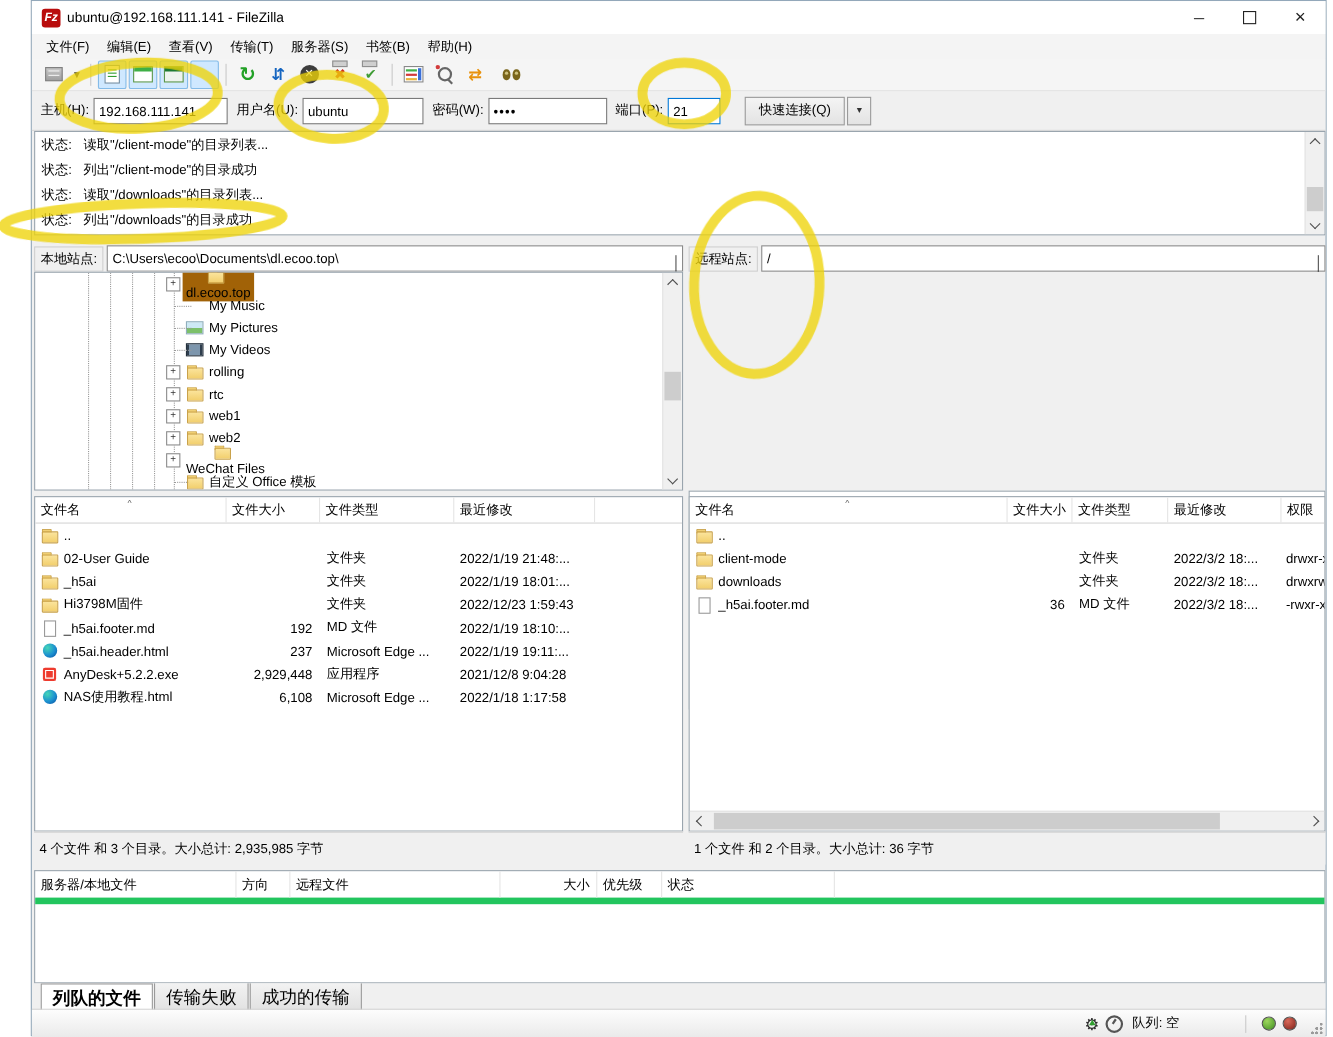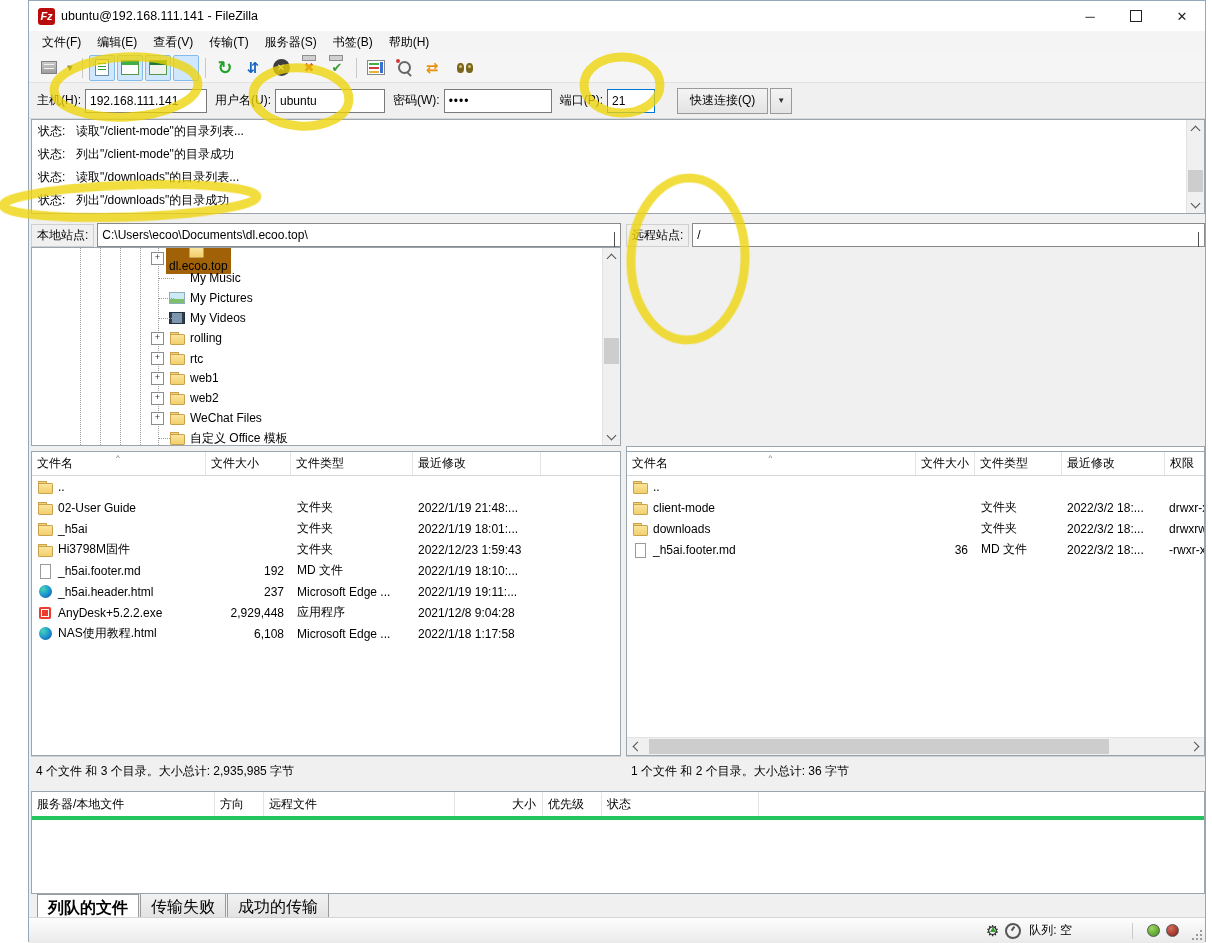--- a/index.html
+++ b/index.html
@@ -116,21 +116,21 @@
   .ic-anydesk::after{content:"";width:12px;height:12px;background:#ee3b2e;border-radius:2px;box-shadow:inset 0 0 0 2px #ee3b2e,inset 0 0 0 3px #fff;transform:rotate(0deg);}
   .ic-music{color:#1e7ae0;font-size:14px;font-weight:bold;}
   .ic-pictures::after{content:"";width:14px;height:10px;background:linear-gradient(#cde9f5 55%,#7cc06a 55%);border:1px solid #90aebc;}
   .ic-videos::after{content:"";width:14px;height:10px;background:linear-gradient(90deg,#2e3e4e 0 2px,#7d96ad 2px 12px,#2e3e4e 12px);border:1px solid #24303c;}
 
   
   .strip{background:#f0f0f0;display:flex;align-items:center;padding-left:5px;border-top:1px solid #d0d0d0;}
 
   
   .queue{left:2px;top:790px;width:1174px;height:103px;}
-  .q-header{display:flex;height:24px;border-bottom:4px solid #22c55e;}
+  .q-header{display:flex;height:24px;border-bottom:6px solid #22c55e;}
   .tabs{left:2px;top:893px;width:1174px;height:23px;display:flex;align-items:flex-start;padding-left:6px;background:#f0f0f0;}
   .tab{padding:3px 10px;border:1px solid #9a9a9a;border-top:none;background:linear-gradient(#f2f2f2,#e0e0e0);margin-right:1px;font-size:16px;}
   .tab.active{background:#fff;font-weight:bold;border-top:1px solid #9a9a9a;}
 
   
   .statusbar{left:0;top:916px;width:100%;height:26px;background:linear-gradient(#fdfdfd,#eaeaea);display:flex;align-items:center;justify-content:flex-end;border-top:1px solid #d5d5d5;}
   .sb-gear{font-size:15px;color:#2b2b2b;position:relative;margin-right:2px;}
   .sb-gear::after{content:"";position:absolute;left:4px;top:5px;width:0;height:0;border-left:3px solid transparent;border-right:3px solid transparent;border-bottom:5px solid #2f9e2f;}
   .sb-gauge{width:12px;height:12px;border:2px solid #555;border-radius:50%;position:relative;margin:0 8px 0 4px;}
   .sb-gauge::after{content:"";position:absolute;left:5px;top:1px;width:1.5px;height:5px;background:#555;transform:rotate(35deg);}
@@ -337,21 +337,21 @@
         <span class="stub" style="left: 126px; width: 0px;"></span>
         <span class="expander" style="left: 119px;">+</span>
         <span class="tree-cell" style="margin-left: 134px;">
           <span class="ic ic-folder"></span>
           <span>web2</span>
         </span>
       </div>
       <div class="tree-row">
         <span class="stub" style="left: 126px; width: 0px;"></span>
         <span class="expander" style="left: 119px;">+</span>
-        <span class="tree-cell" style="margin-left: 134px;">
+        <span class="tree-cell" style="margin-left: 134px; flex-direction: column;">
           <span class="ic ic-folder"></span>
           <span>WeChat Files</span>
         </span>
       </div>
       <div class="tree-row">
         <span class="stub" style="left: 126px; width: 16px;"></span>
         <span class="tree-cell" style="margin-left: 134px;">
           <span class="ic ic-folder"></span>
           <span>自定义 Office 模板</span>
         </span>

